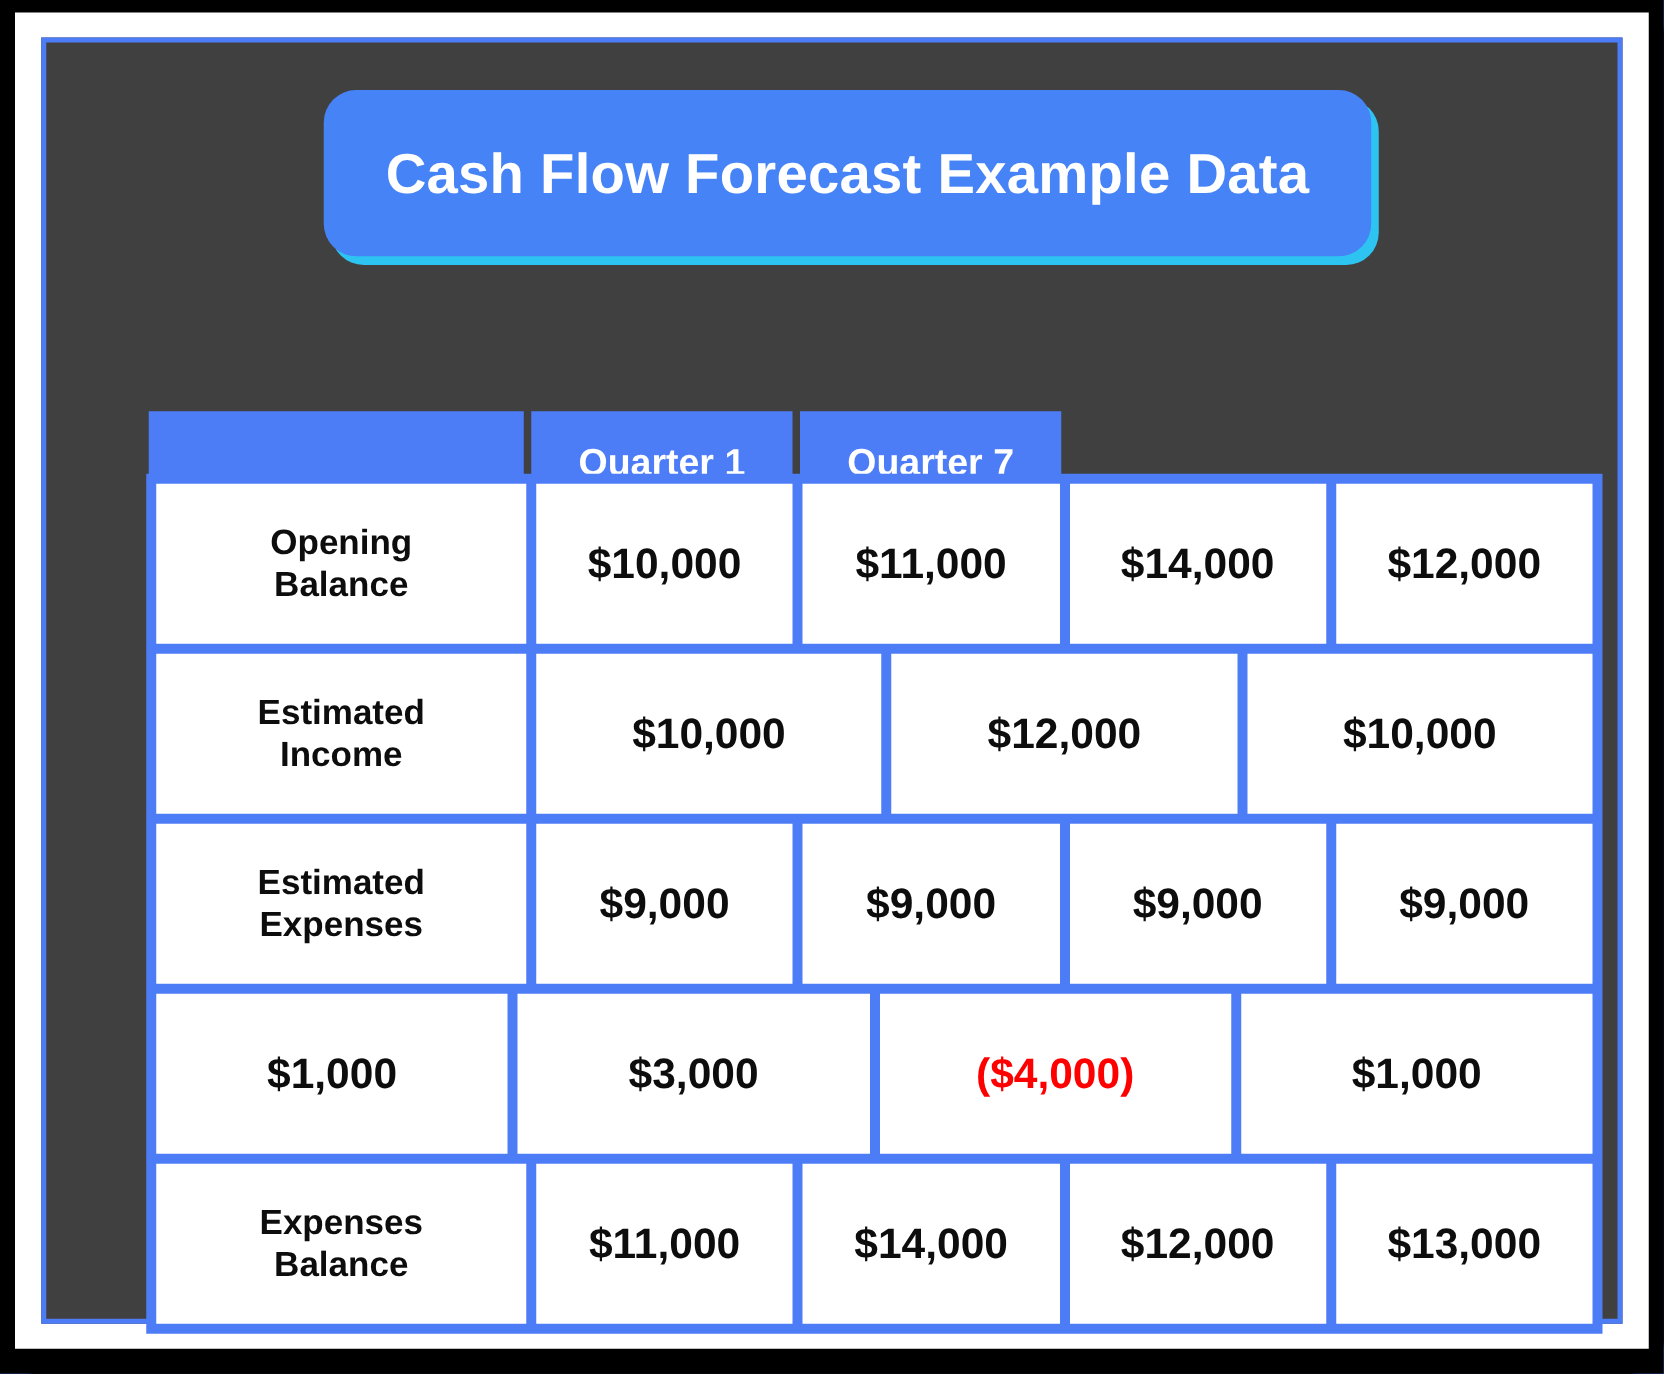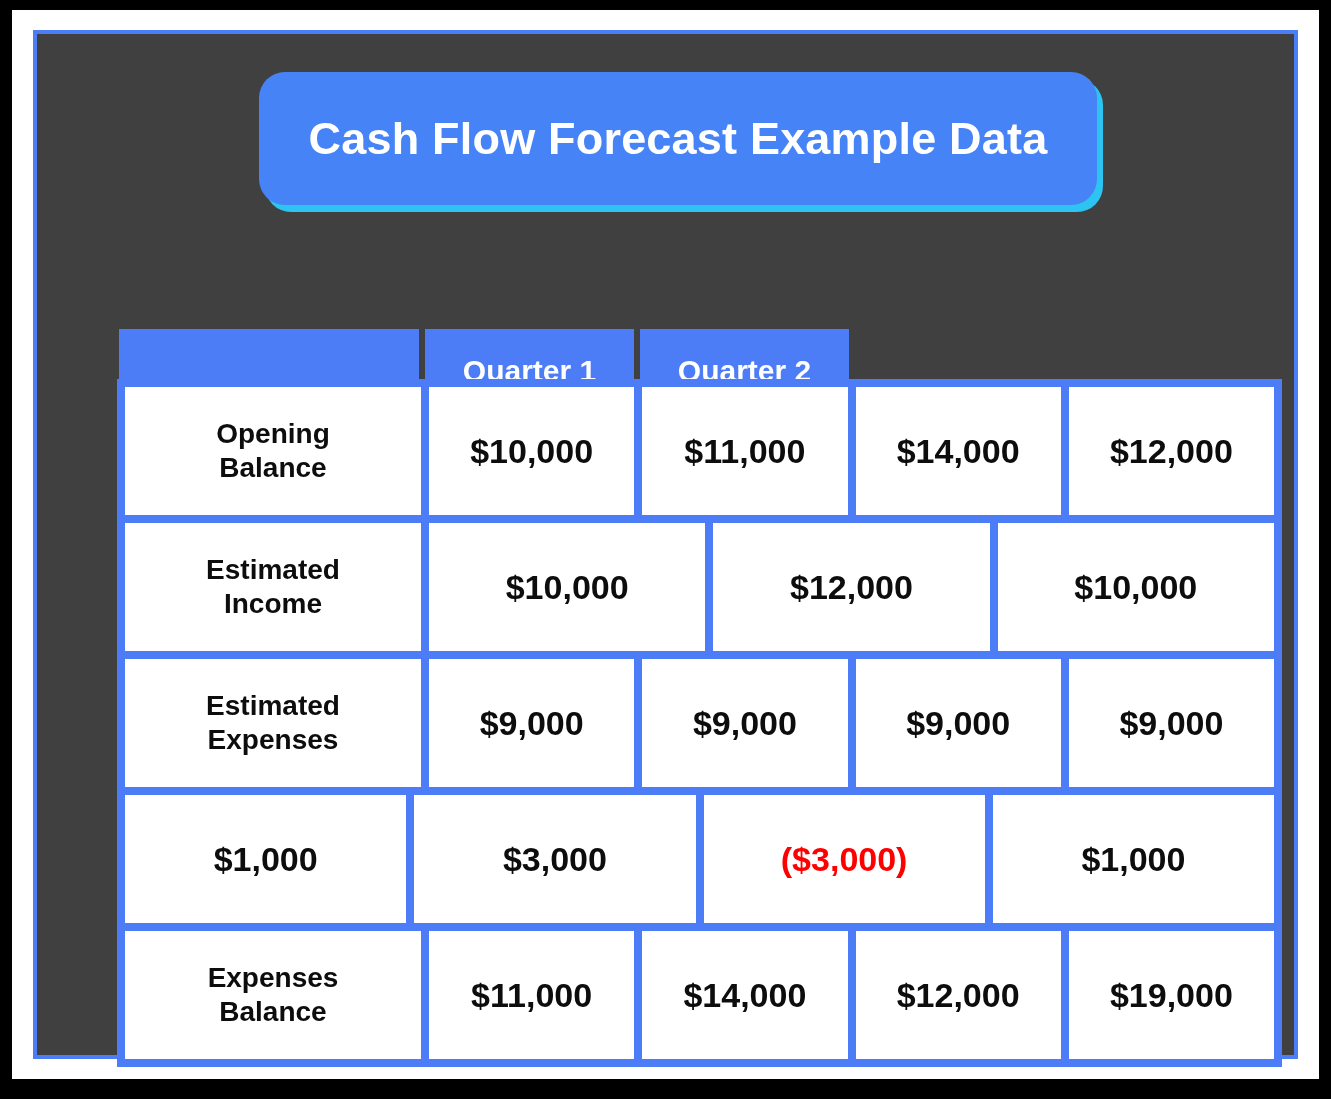--- a/index.html
+++ b/index.html
@@ -184,21 +184,21 @@
       </div>
 
       <div class="header-row">
         <div class="hdr-cell label-col">
           <span class="hdr-text"></span>
         </div>
         <div class="hdr-cell q-col">
           <span class="hdr-text">Quarter 1</span>
         </div>
         <div class="hdr-cell q-col">
-          <span class="hdr-text">Quarter 2</span>
+          <span class="hdr-text">Quarter 7</span>
         </div>
       </div>
 
       <div class="table-body">
 
         <div class="t-row">
           <div class="t-cell label-col">
             <div class="row-label">
               <span>Opening</span><br>
               <span>Balance</span>
@@ -258,21 +258,21 @@
         </div>
 
         <div class="t-row">
           <div class="t-cell val-col">
             <span class="cell-value">$1,000</span>
           </div>
           <div class="t-cell val-col">
             <span class="cell-value">$3,000</span>
           </div>
           <div class="t-cell val-col">
-            <span class="cell-value negative">($3,000)</span>
+            <span class="cell-value negative">($4,000)</span>
           </div>
           <div class="t-cell val-col">
             <span class="cell-value">$1,000</span>
           </div>
         </div>
 
         <div class="t-row">
           <div class="t-cell label-col">
             <div class="row-label">
               <span>Expenses</span><br>
@@ -282,20 +282,20 @@
           <div class="t-cell val-col">
             <span class="cell-value">$11,000</span>
           </div>
           <div class="t-cell val-col">
             <span class="cell-value">$14,000</span>
           </div>
           <div class="t-cell val-col">
             <span class="cell-value">$12,000</span>
           </div>
           <div class="t-cell val-col">
-            <span class="cell-value">$19,000</span>
+            <span class="cell-value">$13,000</span>
           </div>
         </div>
 
       </div>
     </div>
   </div>
 </div>
 
 </body></html>

